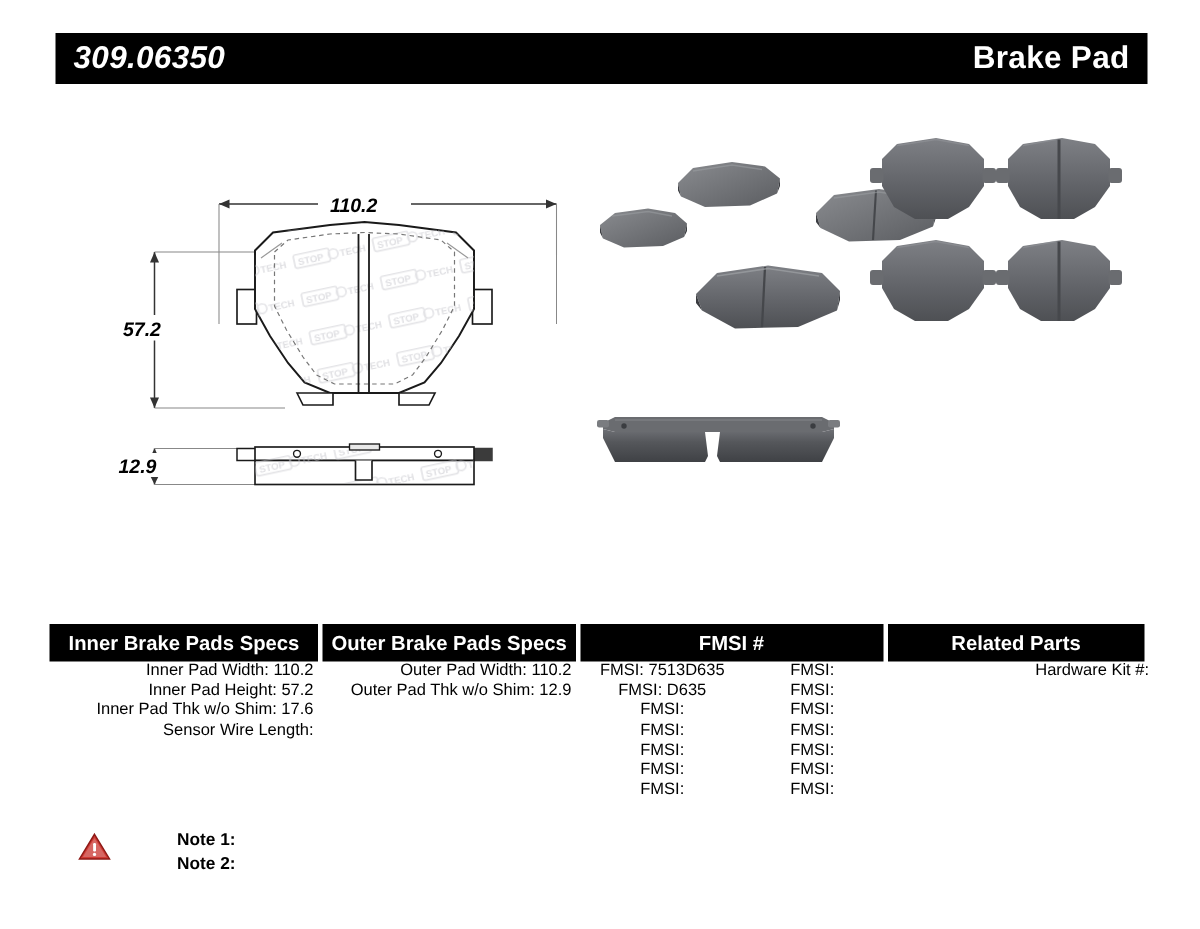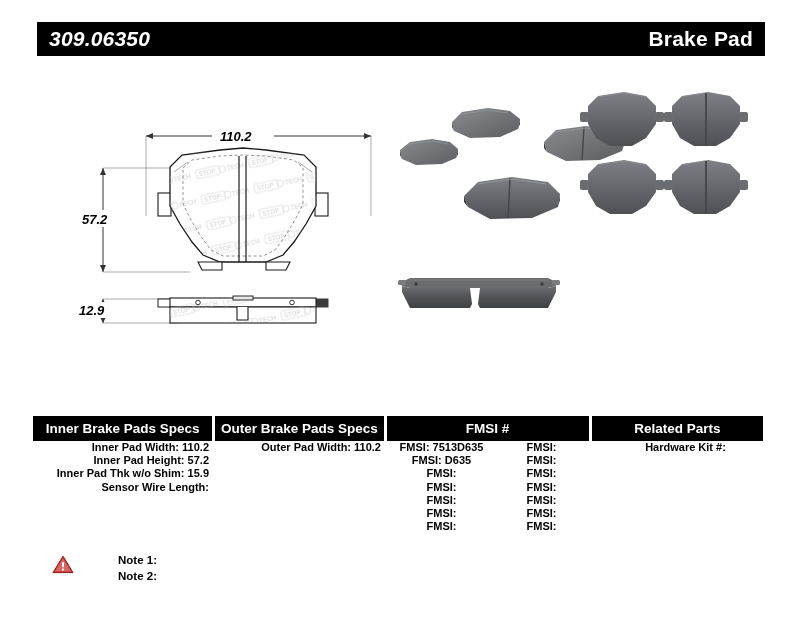--- a/index.html
+++ b/index.html
@@ -55,28 +55,28 @@
   .th-related{width:172px;}
 
   .tbody{position:absolute;left:0;top:25px;width:730px;}
   .col{position:absolute;top:0;}
   .col-inner{left:0;width:180px;}
   .col-outer{left:183px;width:169px;}
   .col-fmsi{left:355px;width:203px;}
   .col-related{left:561px;width:172px;}
 
   .specrow{
-    font-size:11px;font-weight:bold;line-height:13.2px;
+    font-size:11px;font-weight:normal;line-height:13.2px;
     white-space:nowrap;
   }
   .col-inner .specrow,.col-outer .specrow{text-align:right;padding-right:4px;}
   .fmsi-grid{display:flex;}
   .fmsi-sub{width:100px;}
   .fmsi-sub .specrow{text-align:center;padding-left:7px;}
-  .col-related .specrow{text-align:center;padding-left:11px;}
+  .col-related .specrow{text-align:right;padding-left:11px;}
 
   
   .notes{position:absolute;left:52px;top:552px;width:300px;height:42px;}
   .warnicon{position:absolute;left:0px;top:3px;width:22px;height:19px;}
   .notelines{position:absolute;left:42px;top:0px;}
   .noteline{font-size:11.5px;font-weight:bold;line-height:16px;white-space:nowrap;padding-left:24px;}
 </style>
 </head>
 <body>
 
@@ -287,26 +287,27 @@
       <div class="th th-outer">Outer Brake Pads Specs</div>
       <div class="th th-fmsi">FMSI #</div>
       <div class="th th-related">Related Parts</div>
     </div>
 
     <div class="tbody">
 
       <div class="col col-inner">
         <div class="specrow">Inner Pad Width: 110.2</div>
         <div class="specrow">Inner Pad Height: 57.2</div>
-        <div class="specrow">Inner Pad Thk w/o Shim: 15.9</div>
+        <div class="specrow">Inner Pad Thk w/o Shim: 17.6</div>
         <div class="specrow">Sensor Wire Length:</div>
       </div>
 
       <div class="col col-outer">
         <div class="specrow">Outer Pad Width: 110.2</div>
+        <div class="specrow">Outer Pad Thk w/o Shim: 12.9</div>
       </div>
 
       <div class="col col-fmsi">
         <div class="fmsi-grid">
           <div class="fmsi-sub">
             <div class="specrow">FMSI: 7513D635</div>
             <div class="specrow">FMSI: D635</div>
             <div class="specrow">FMSI:</div>
             <div class="specrow">FMSI:</div>
             <div class="specrow">FMSI:</div>

